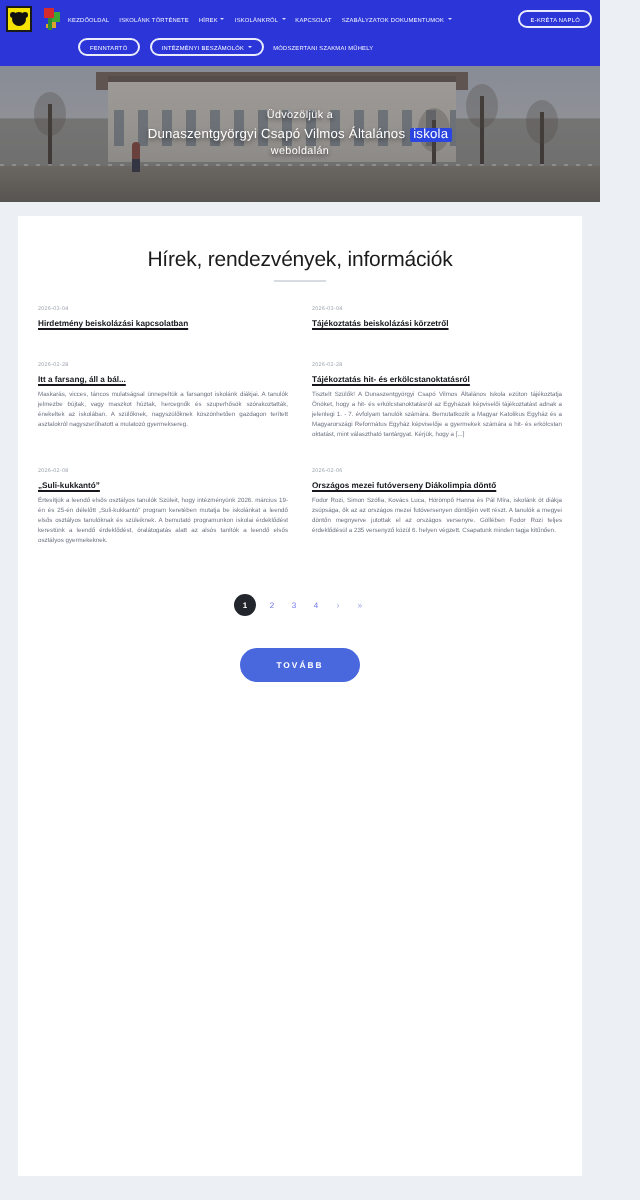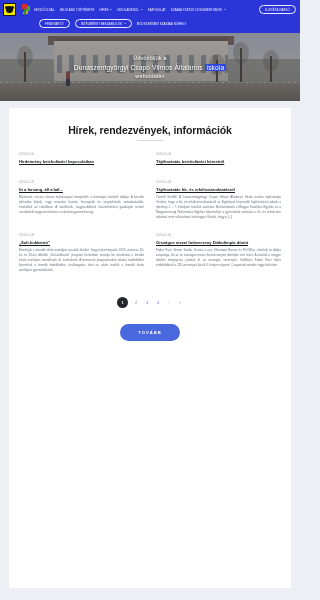--- a/index.html
+++ b/index.html
@@ -189,21 +189,21 @@
   }
   .card {
     background: #ffffff;
     margin: 7px 9px 0 9px;
     padding: 16px 10px 28px 10px;
     min-height: 480px;
   }
   .page-title {
     text-align: center;
     font-size: 10.5px;
-    font-weight: 700;
+    font-weight: 400;
     color: #1b1b1b;
     letter-spacing: -0.1px;
     margin-bottom: 4px;
   }
   .title-rule {
     width: 26px; height: 1.4px;
     background: #d8dbe2;
     margin: 0 auto 12px auto;
   }
 

